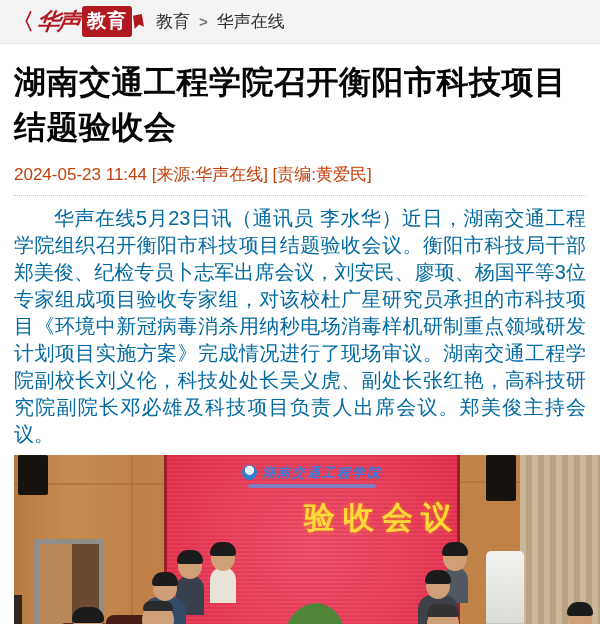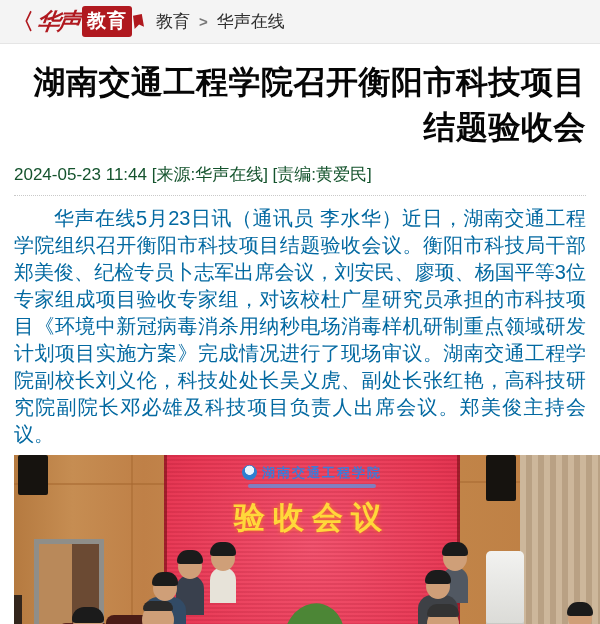--- a/index.html
+++ b/index.html
@@ -18,22 +18,22 @@
     padding:2px 5px 3px; border-radius:3px; letter-spacing:1px; }
   .logo-flag { width:11px; height:15px; background:#b0191f; margin-left:1px;
     clip-path:polygon(0 12%, 80% 0, 100% 85%, 55% 70%, 15% 100%); }
   .breadcrumb { display:flex; align-items:center; margin-left:12px; font-size:17px; color:#2f2f2f; }
   .breadcrumb a { color:#2f2f2f; text-decoration:none; cursor:pointer; }
   .breadcrumb .sep { color:#777; margin:0 9px; font-size:15px; font-weight:bold; }
 
   
   main { padding:0 14px; }
   h1.title { font-size:32px; line-height:1.42; font-weight:700; color:#060606;
-    margin:16px 0 12px; letter-spacing:0.5px;text-align:right; }
-  .meta { color:#14532d; font-size:17px; margin-bottom:9px; }
+    margin:16px 0 12px; letter-spacing:0.5px; }
+  .meta { color:#c2410c; font-size:17px; margin-bottom:9px; }
   .dotted { border-top:1px dotted #c9c9c9; margin:0 0 9px; }
   p.body { font-size:20px; line-height:27px; color:#0369a1; text-align:justify;
     text-indent:2em; }
 
   
   figure.photo { position:relative; width:588px; height:292px; margin:7px 0 0 -8px;
     left:8px; overflow:hidden;
     background:linear-gradient(90deg,#b57a40 0%,#c68d52 10%,#bf8047 22%,#ca9156 46%,#c28549 72%,#bc7d42 100%); }
   .abs { position:absolute; }
   .seam-h1 { left:0; top:28px; width:150px; height:2px; background:#a5672f; opacity:.55; }
@@ -52,28 +52,28 @@
   
   .screen { left:150px; top:0; width:296px; height:230px; text-align:center;
     background:radial-gradient(ellipse at 50% 40%, #f25570 0%, #e83a56 70%, #d92f4b 100%);
     box-shadow:inset 3px 0 0 #a01f2c, inset -3px 0 0 #a01f2c; }
   .screen::after { content:""; position:absolute; inset:0;
     background:repeating-linear-gradient(0deg, rgba(140,0,25,.14) 0 2px, transparent 2px 4px); }
   .scr-logo-row { position:relative; margin-top:9px; display:flex; align-items:center;
     justify-content:center; gap:5px; z-index:2; }
   .scr-logo-circle { width:15px; height:15px; border-radius:50%;
     background:radial-gradient(circle at 50% 35%, #eaf4ff 0 35%, #2e7fd0 40%); }
-  .scr-logo-text { color:#3f7ad6; font-weight:bold; font-size:13px;
+  .scr-logo-text { color:#3f7ad6; font-weight:bold; font-style:italic; font-size:13px;
     letter-spacing:2px; font-family:"DejaVu Serif","Liberation Serif",serif; }
   .scr-logo-en { position:relative; margin:2px auto 0; width:128px; height:4px;
     background:#5f93e0; opacity:.75; border-radius:2px; z-index:2; }
   .scr-line1 { position:relative; margin-top:26px; color:#ffd83a; font-weight:bold;
     font-size:20px; letter-spacing:1px; z-index:2; text-shadow:0 0 3px rgba(255,170,0,.55); }
   .scr-line2 { position:relative; margin-top:9px; color:#ffd83a; font-weight:bold;
-    font-size:31px; letter-spacing:8px; z-index:2; text-shadow:0 0 4px rgba(255,170,0,.55); }
+    font-size:31px; letter-spacing:8px; z-index:2; text-shadow:0 0 4px rgba(255,170,0,.55);text-align:right; }
   .scr-date { position:relative; margin-top:22px; color:#ffdf4d; font-weight:bold;
     font-size:12px; letter-spacing:2px; z-index:2; }
 
   
   .chair { background:#53201a; border-radius:8px 8px 3px 3px; }
   .ch1 { left:0; top:176px; width:50px; height:62px; }
   .ch2 { left:44px; top:168px; width:52px; height:54px; background:#5d251d; }
   .ch3 { left:92px; top:160px; width:48px; height:46px; background:#4a1c16; }
   .ch4 { left:520px; top:196px; width:60px; height:72px; }
 

